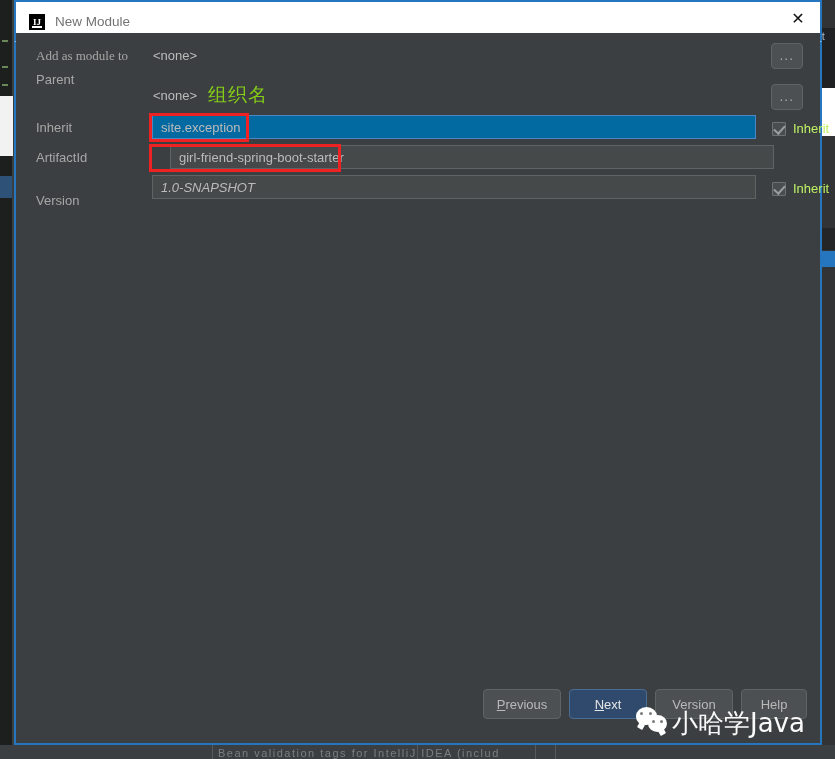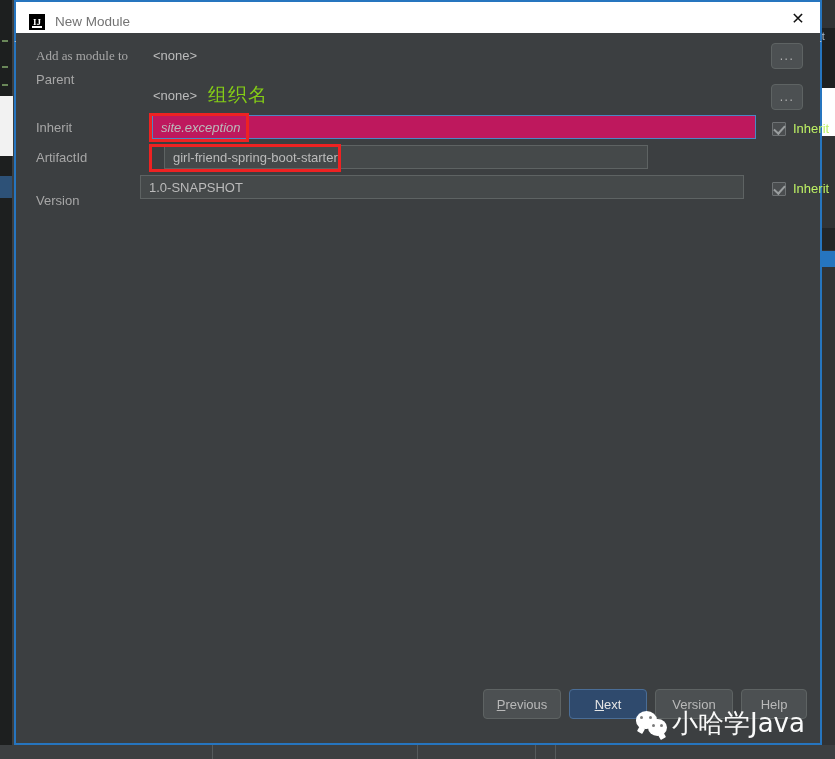--- a/index.html
+++ b/index.html
@@ -201,22 +201,21 @@
     color: #bbbbbb;
     font-size: 13px;
     font-family: "Liberation Sans", sans-serif;
     padding: 0 0 0 8px;
     line-height: 22px;
     height: 24px;
     outline: none;
   }
   .field.focused {
     border-color: #4b87c4;
-    background: #be185d;
-    font-style: italic;
+    background: #0369a1;
   }
 
   .dots-btn {
     position: absolute;
     box-sizing: border-box;
     width: 32px; height: 26px;
     background: #4c5052;
     border: 1px solid #5e6363;
     border-radius: 4px;
     color: #b4b4b4;
@@ -312,21 +311,20 @@
   .btn .mn {
     text-decoration: underline;
   }
 
   
   #watermark {
     position: absolute;
     left: 636px;
     top: 706px;
     display: flex;
-    align-items: center;
     pointer-events: none;
     z-index: 50;
   }
   #wechat-icon {
     position: relative;
     width: 34px; height: 28px;
     flex: 0 0 auto;
   }
   #wechat-icon .bub1 {
     position: absolute;
@@ -387,20 +385,21 @@
   <div class="bd-blue-tab"></div>
 
   <div class="bd-right-strip"></div>
   <div class="bd-right-dark"></div>
   <div class="bd-right-white"></div>
   <div class="bd-right-text">rt</div>
   <div class="bd-right-dark2"></div>
   <div class="bd-right-blue"></div>
 
   <div class="bd-bottom-bar">
+    <div class="bd-bottom-text">Bean validation tags for IntelliJ IDEA (includ</div>
     <div class="bd-bottom-div" style="left:212px"></div>
     <div class="bd-bottom-div" style="left:417px"></div>
     <div class="bd-bottom-div" style="left:535px"></div>
     <div class="bd-bottom-div" style="left:555px"></div>
   </div>
 </div>
 
 <div id="dialog">
 
   <div id="titlebar">
@@ -420,24 +419,24 @@
     <div class="dots-btn" style="left:755px; top:51px;">...</div>
 
     <div class="row-label" style="left:20px; top:87px;">Inherit</div>
     <input class="field focused" style="left: 136px; top: 82px; width: 604px;" value="site.exception">
     <div class="inherit-wrap" style="left:756px; top:88px;">
       <span class="cbox"></span>
       <span class="inherit-label">Inherit</span>
     </div>
 
     <div class="row-label" style="left:20px; top:117px;">ArtifactId</div>
-    <input class="field" style="left: 148px; top: 112px; width: 484px;" value="girl-friend-spring-boot-starter">
+    <input class="field" style="left: 154px; top: 112px; width: 604px;" value="girl-friend-spring-boot-starter">
 
     <div class="row-label" style="left:20px; top:160px;">Version</div>
-    <input class="field" style="left: 124px; top: 142px; width: 604px;" value="1.0-SNAPSHOT">
+    <input class="field" style="left: 136px; top: 142px; width: 604px; font-style: italic;" value="1.0-SNAPSHOT">
     <div class="inherit-wrap" style="left:756px; top:148px;">
       <span class="cbox"></span>
       <span class="inherit-label">Inherit</span>
     </div>
 
     <div class="redbox" style="left:133px; top:80px; width:100px; height:29px;"></div>
     <div class="redtext" id="anno-org" style="left:192px; top:49px;">组织名</div>
 
     <div class="redbox" style="left:133px; top:111px; width:192px; height:28px;"></div>
 

